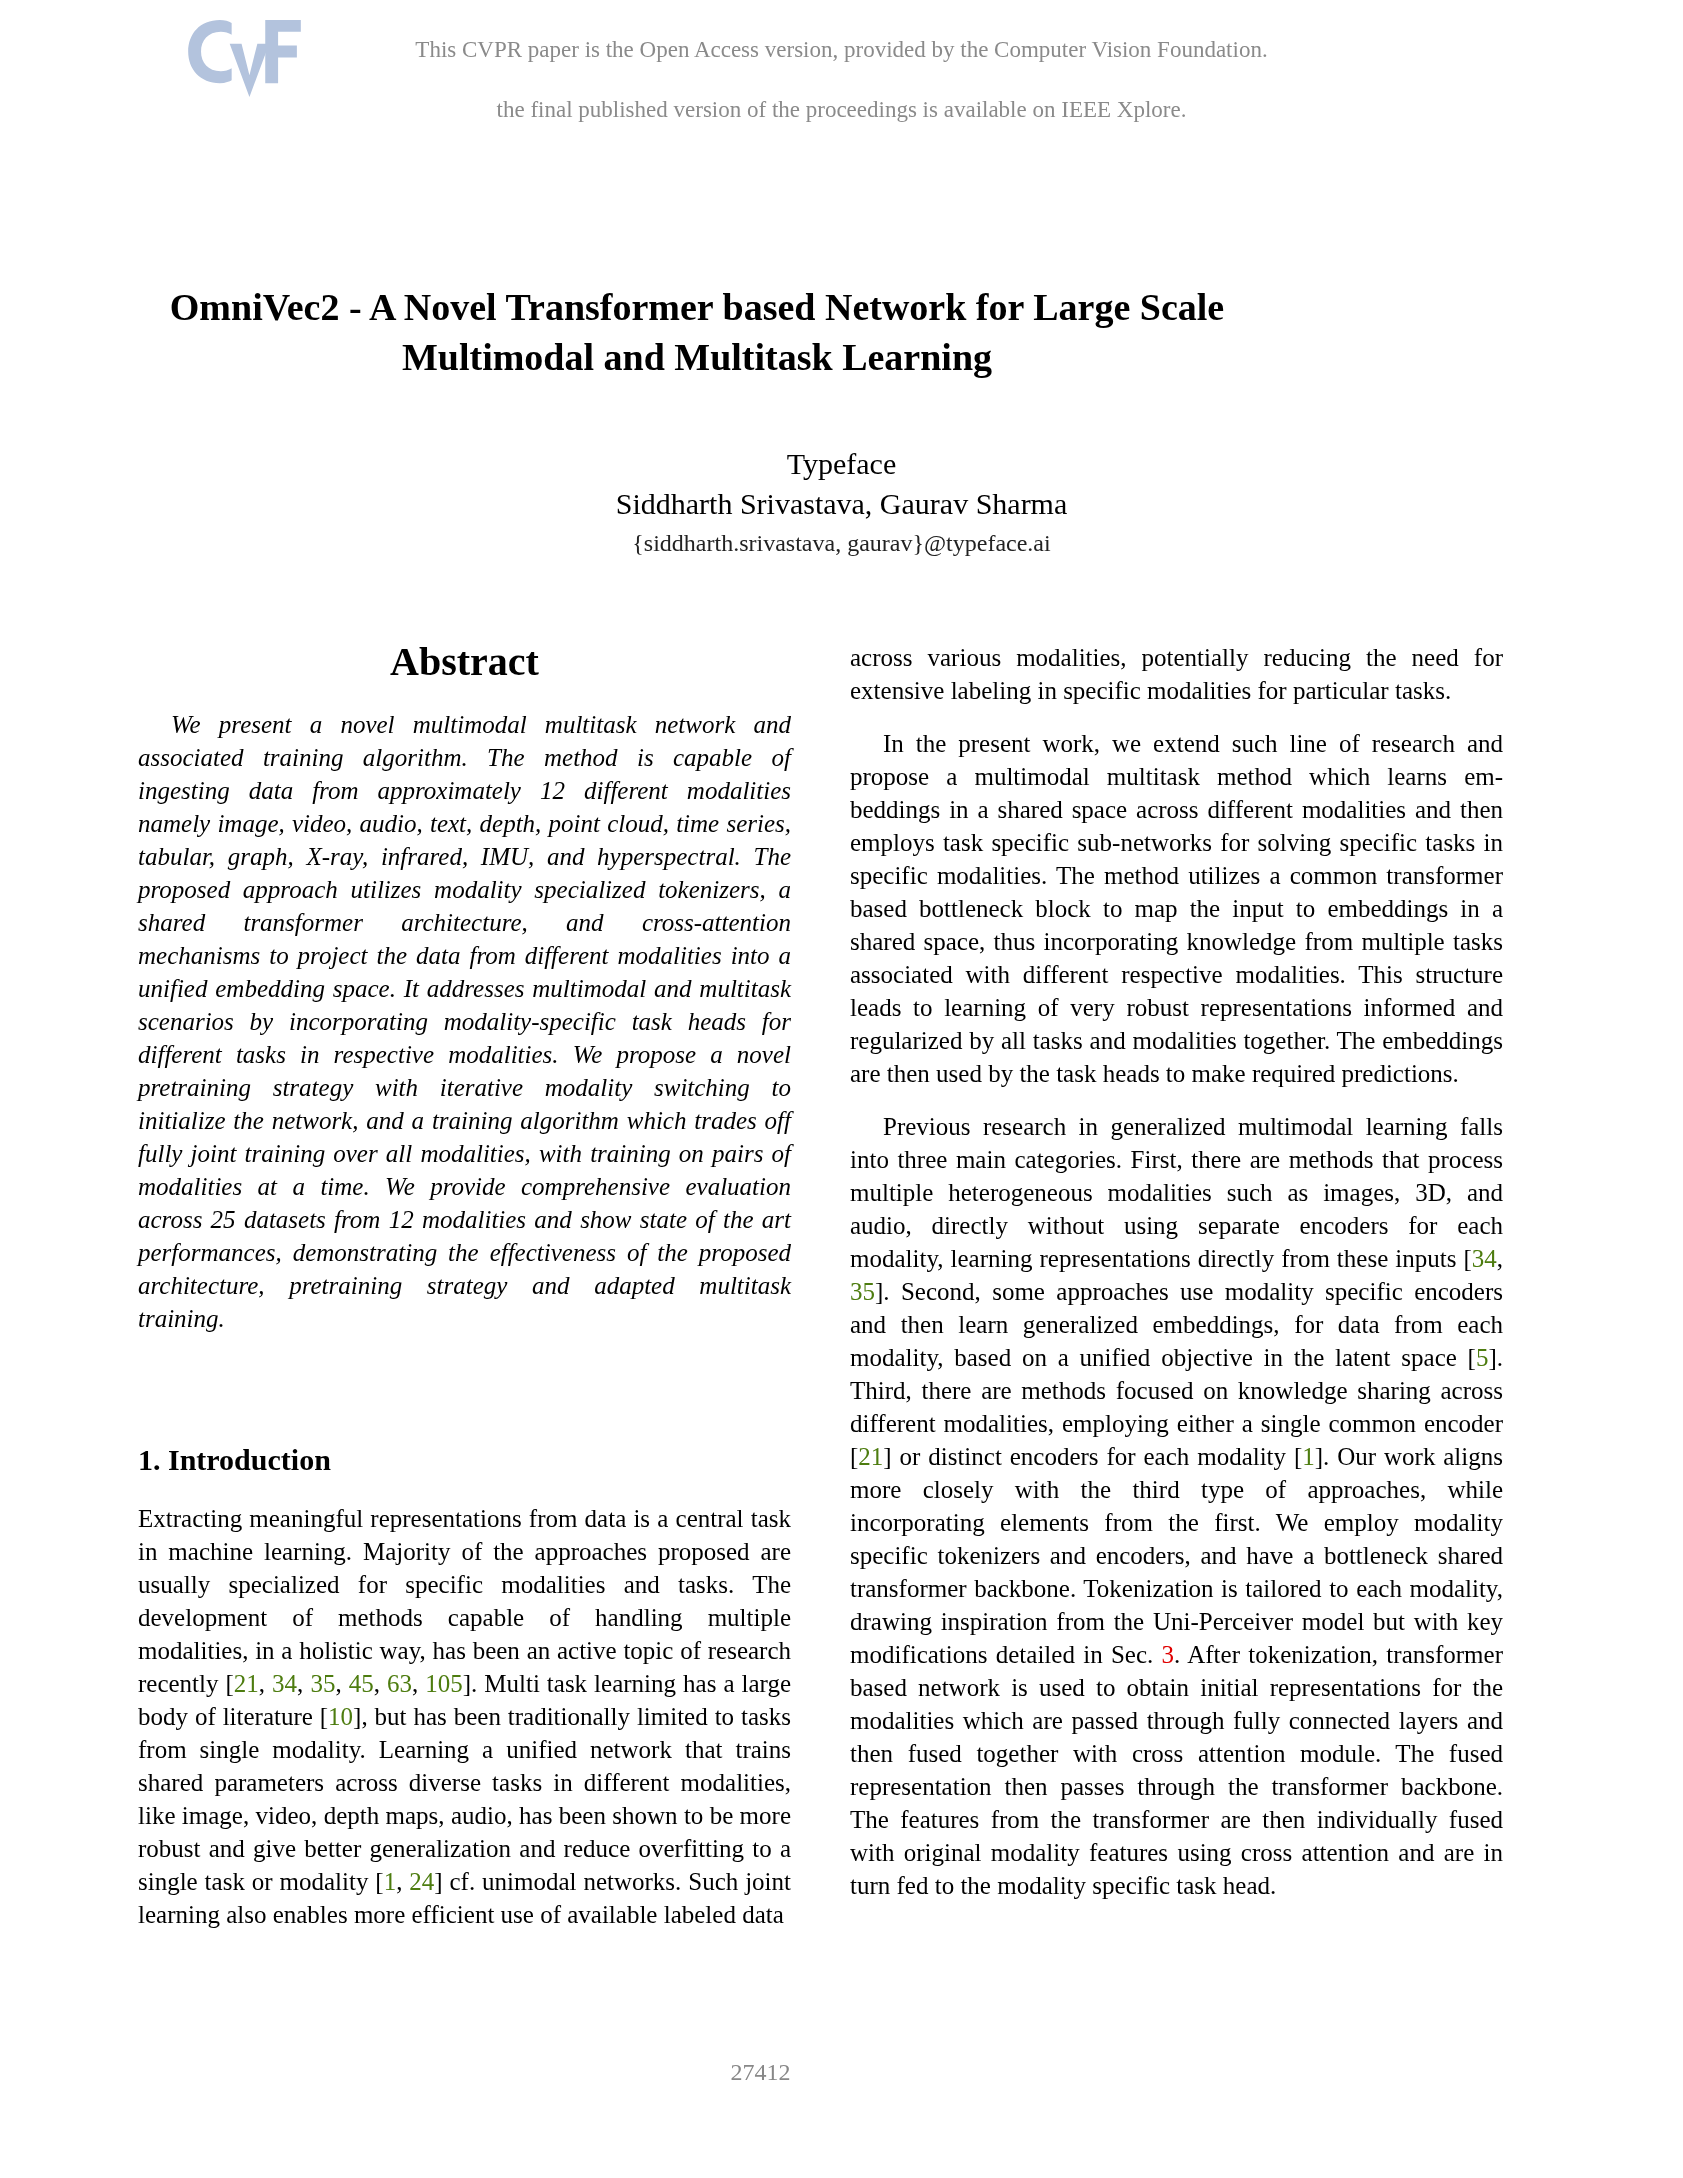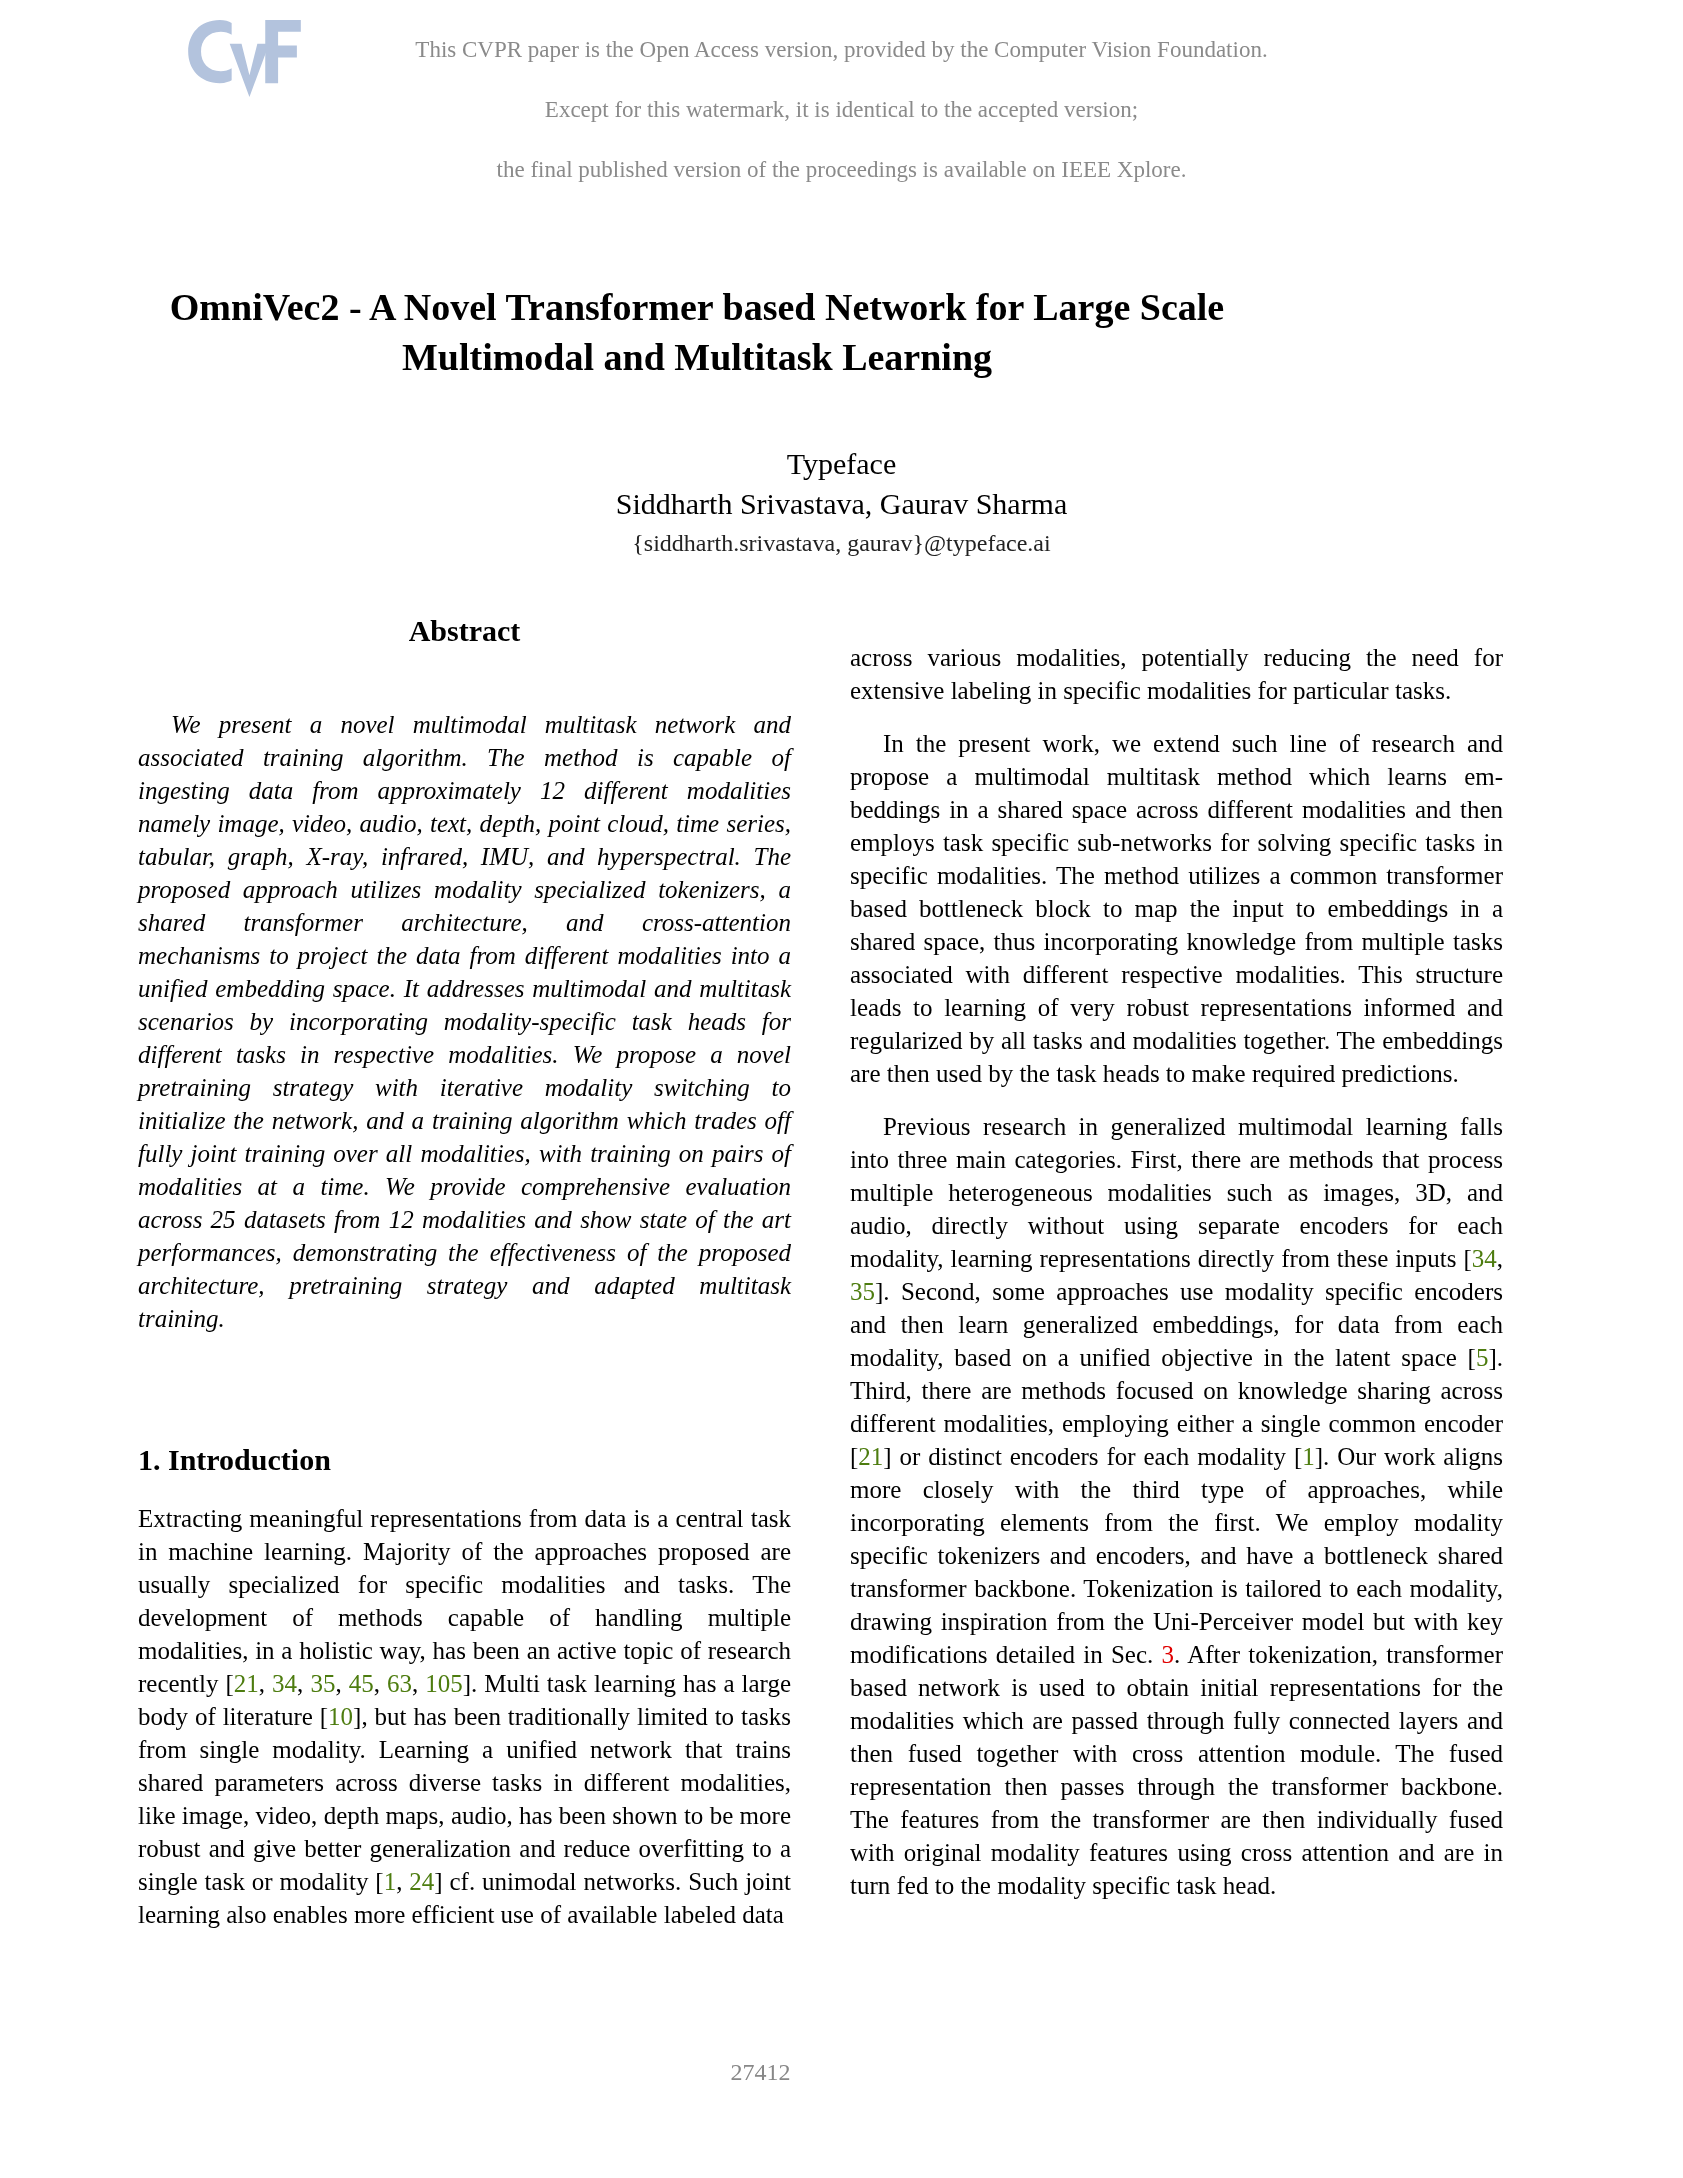--- a/index.html
+++ b/index.html
@@ -7,21 +7,21 @@
     .watermark { position: absolute; left: 0; width: 1683px; top: 6px; text-align: center; color: #8a8a8a; font-size: 23px; line-height: 32px; }
     .watermark div { white-space: nowrap; margin-top: 28px; }
     .cvf-logo { position: absolute; left: 184px; top: 14px; width: 121px; height: 83px; }
     .title { position: absolute; left: 0; width: 1394px; top: 282px; text-align: center; font-weight: bold; font-size: 38px; line-height: 50px; }
     .title div { white-space: nowrap; }
     .authors { position: absolute; left: 0; width: 1683px; top: 444px; text-align: center; font-size: 30px; line-height: 40px; }
     .email { position: absolute; left: 0; width: 1683px; top: 530px; text-align: center; font-family: Liberation Serif, serif; font-size: 24px; color: #222; }
     .col { position: absolute; width: 653px; font-size: 25px; line-height: 33px; text-align: justify; hyphens: manual; }
     .col-left { left: 138px; }
     .col-right { left: 850px; top: 641px; }
-    .abstract-heading { position: absolute; left: 138px; width: 653px; top: 614px; text-align: center; font-weight: bold; font-size: 30px; }
+    .abstract-heading { position: absolute; left: 138px; width: 653px; top: 638px; text-align: center; font-weight: bold; font-size: 40px; }
     .abstract-body { top: 708px; font-style: italic; }
     .para { margin: 0; text-indent: 33px; }
     .para.noindent { text-indent: 0; }
     .para + .para { margin-top: 20px; }
     .section-heading { position: absolute; left: 138px; top: 1443px; font-weight: bold; font-size: 30px; }
     .intro-body { top: 1502px; }
     .cite { color: #4d7c0f; }
     .secref { color: #e00000; }
     .page-number { position: absolute; left: 0; width: 1521px; top: 2059px; text-align: center; font-size: 24px; color: #888; }
   </style>
@@ -31,21 +31,20 @@
 <svg class="cvf-logo" viewBox="0 0 122 84">
 
   <path d="M36 6 C16 6 4 20 4 38 C4 56 16 70 36 70 C42 70 46 68 48 67 L48 55 C45 57 41 58 37 58 C24 58 17 49 17 38 C17 27 24 18 37 18 C41 18 45 19 48 21 L48 9 C45 7 41 6 36 6 Z" fill="#b3c3dd"></path>
 
   <path d="M46 30 L58 30 L66 62 L74 30 L86 30 L66 84 Z" fill="#b3c3dd"></path>
 
   <path d="M82 6 L118 6 L118 18 L95 18 L95 32 L114 32 L114 44 L95 44 L95 70 L82 70 Z" fill="#b3c3dd"></path>
 </svg>
 <div class="watermark">
   <div>This CVPR paper is the Open Access version, provided by the Computer Vision Foundation.</div>
-  <div>Except for this watermark, it is identical to the accepted version;</div>
   <div>the final published version of the proceedings is available on IEEE Xplore.</div>
 </div>
 
 <div class="title">
   <div>OmniVec2 - A Novel Transformer based Network for Large Scale</div>
   <div>Multimodal and Multitask Learning</div>
 </div>
 
 <div class="authors">
   <div>Typeface</div>

